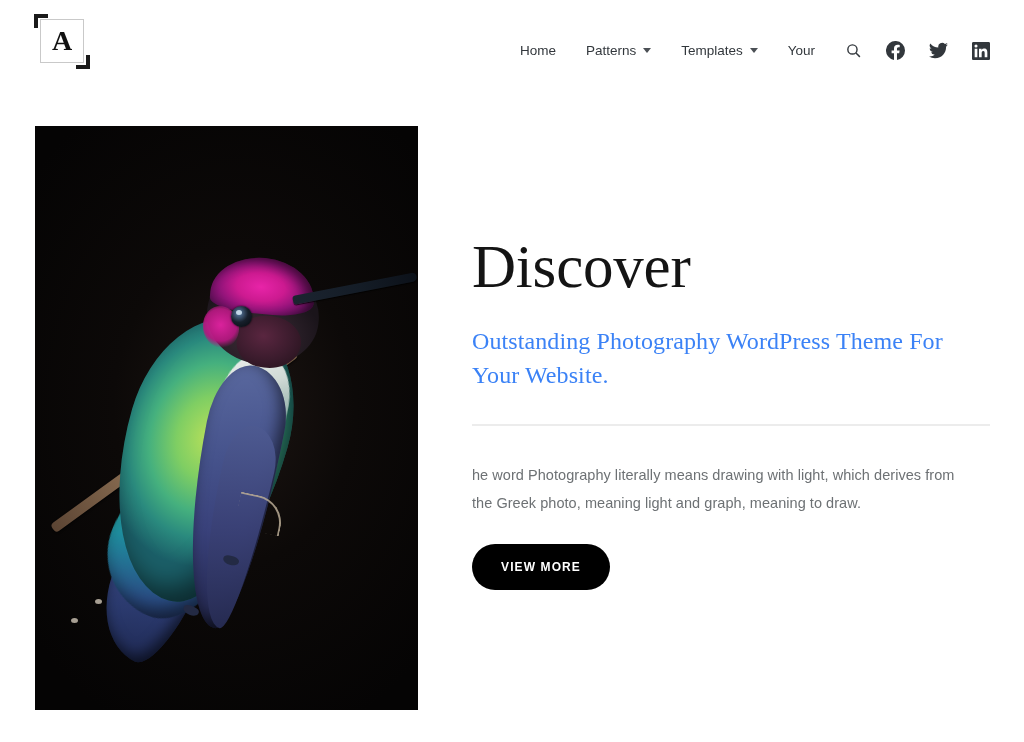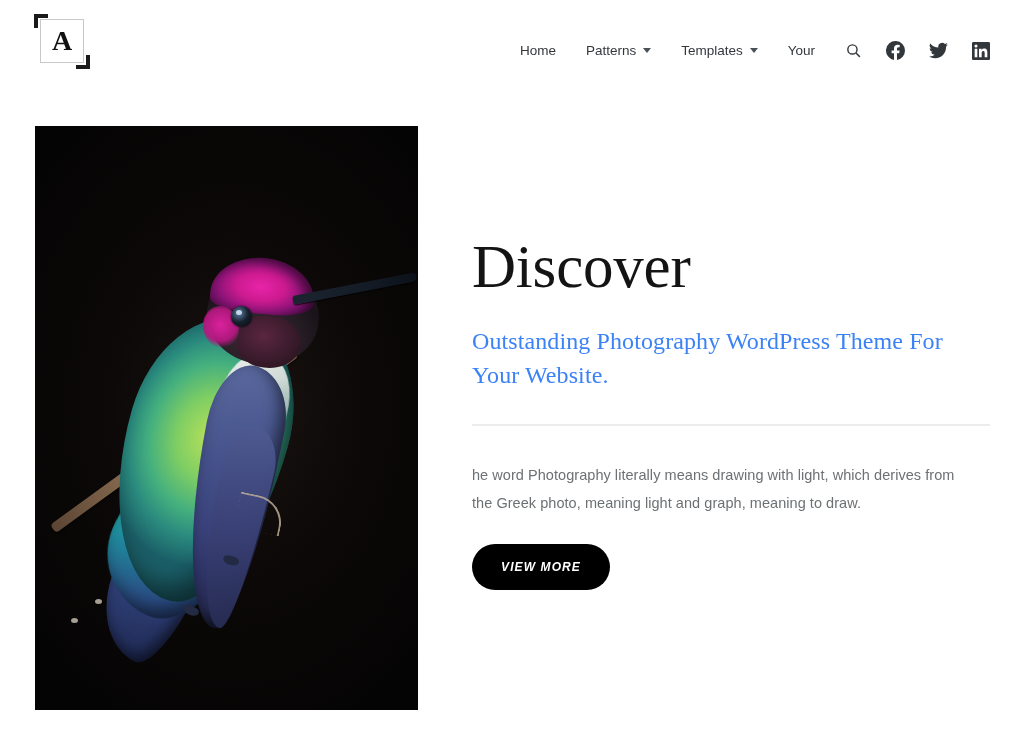--- a/index.html
+++ b/index.html
@@ -250,21 +250,20 @@
   }
   .cta-button {
     margin-top: 26px;
     display: inline-flex; align-items: center; justify-content: center;
     width: 138px; height: 46px;
     background: #000000; color: #ffffff;
     border: none; border-radius: 999px;
     font-size: 12px; font-weight: 700; letter-spacing: 1.1px;
     font-family: "Liberation Sans", sans-serif;
     cursor: pointer;
-    font-style: italic;
   }
 </style>
 </head>
 <body>
 
 <div class="page">
 
   <header class="site-header">
 
     <div class="brand">

